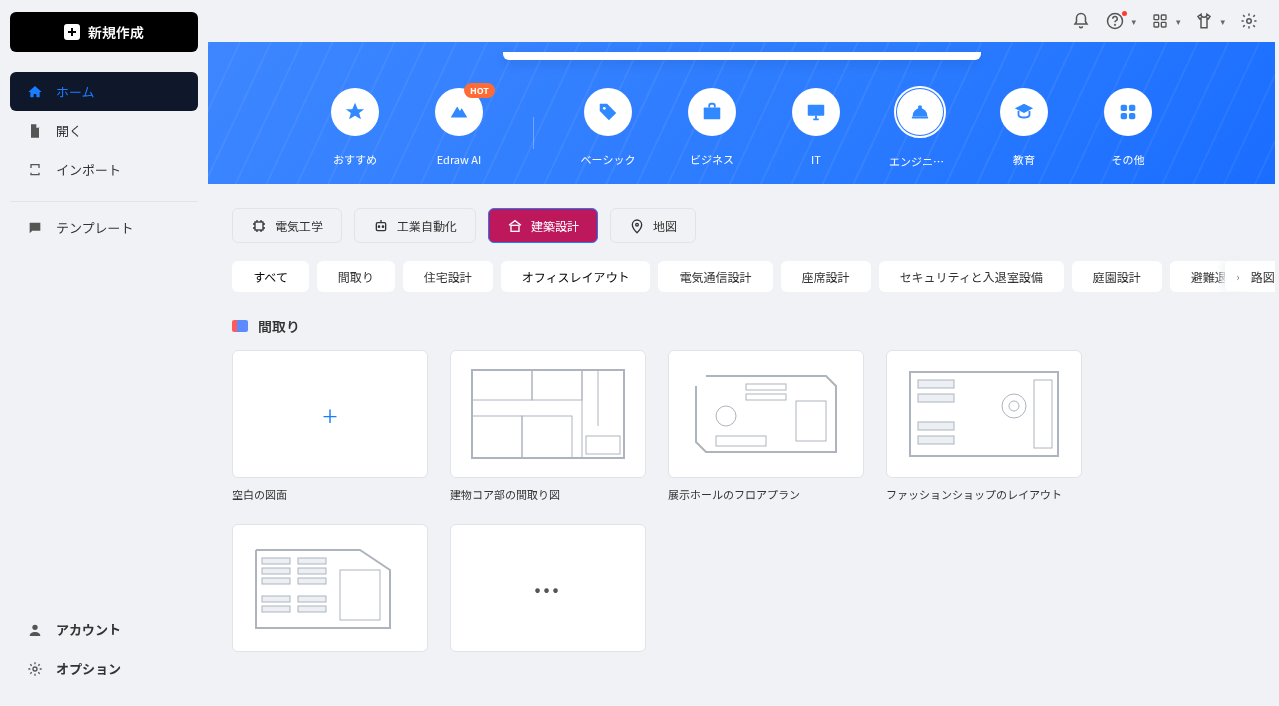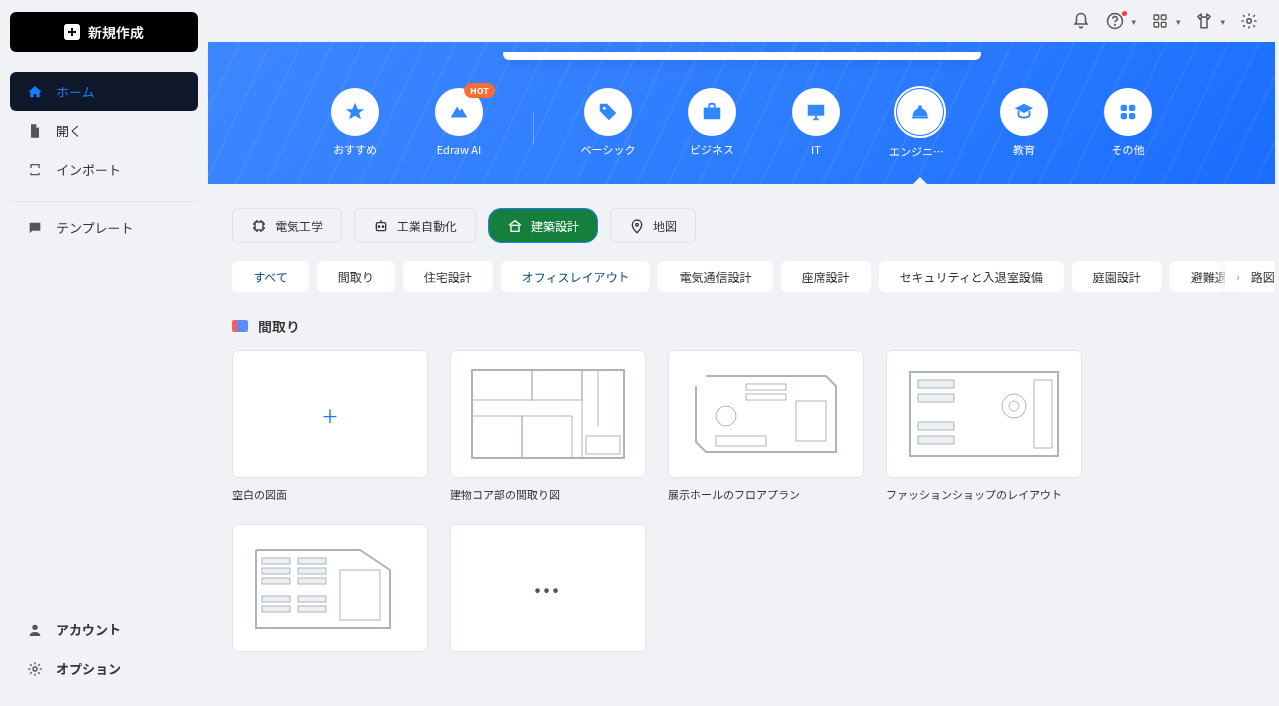--- a/index.html
+++ b/index.html
@@ -29,37 +29,37 @@
 .caret { font-size: 9px; color: #666; margin-left: -8px; }
 
 .content { flex: 1; overflow-y: auto; padding-right: 4px; }
 .content::-webkit-scrollbar { width: 8px; }
 .content::-webkit-scrollbar-thumb { background: #c6cdd6; border-radius: 4px; }
 
 .hero { background: linear-gradient(135deg, #3d86ff 0%, #2b7bff 60%, #1a6dff 100%); padding-top: 10px; height: 142px; position: relative; overflow: hidden; }
 .hero-diag { position: absolute; inset: 0; background: repeating-linear-gradient(115deg, rgba(255,255,255,0.06) 0 2px, transparent 2px 28px); }
 .hero-search { width: 478px; height: 8px; background: #fff; border-radius: 0 0 6px 6px; margin: 0 auto; box-shadow: 0 4px 12px rgba(0,0,0,0.1); }
 .hero-cats { display: flex; justify-content: center; gap: 44px; margin-top: 28px; position: relative; }
-.hcat { display: flex; flex-direction: column; align-items: center; gap: 5px; cursor: pointer; width: 60px; position: relative; }
+.hcat { display: flex; flex-direction: column; align-items: center; gap: 15px; cursor: pointer; width: 60px; position: relative; }
 .hcat-circle { width: 48px; height: 48px; border-radius: 50%; background: #fff; display: flex; align-items: center; justify-content: center; color: #3089ff; font-size: 20px; border: 2px solid transparent; }
 .hcat.active .hcat-circle { background: transparent; border: 2px solid #fff; width: 52px; height: 52px; margin-top:-2px; }
 .hcat.active .hcat-circle .inner { width: 46px; height: 46px; border-radius:50%; background:#fff; display:flex; align-items:center; justify-content:center;}
 .hcat-label { font-size: 11px; color: #fff; white-space: nowrap; max-width: 62px; overflow: hidden; text-overflow: ellipsis; }
 .hot-badge { position: absolute; top: -5px; right: -12px; background: #ff6b35; color: #fff; font-size: 9px; font-weight: 700; padding: 1px 6px; border-radius: 8px; }
 .hcat.active::after { content: ""; position: absolute; bottom: -28px; left: 50%; transform: translateX(-50%); width: 0; height: 0; border-left: 10px solid transparent; border-right: 10px solid transparent; border-bottom: 10px solid #f0f2f5; }
 .hcat-sep { width: 1px; height: 32px; background: rgba(255,255,255,0.3); align-self: center; margin-top: 8px; }
 
 .subtabs { display: flex; gap: 12px; padding: 24px 24px 10px; }
 .stab { display: flex; align-items: center; gap: 8px; padding: 8px 18px; border-radius: 6px; background: transparent; border: 1px solid #e0e3e8; font-size: 12px; color: #333; cursor: pointer; }
-.stab.active { background: #15803d; color: #fff; border-color: #1a7cff; border-radius: 13px; }
+.stab.active { background: #be185d; color: #fff; border-color: #1a7cff; }
 .stab .ico { width: 16px; height: 16px; display: inline-flex; align-items:center; justify-content:center; }
 
 .filters { display: flex; gap: 8px; padding: 8px 24px 16px; position: relative; overflow: hidden; }
 .filt { padding: 6px 20px; border-radius: 6px; background: #fff; font-size: 12px; color: #333; cursor: pointer; border: 1px solid transparent; white-space: nowrap; }
-.filt.sel { color: #0c4a6e; }
+.filt.sel { color: #000000; }
 .filt-scroll-btn { position: absolute; right: 24px; top: 8px; width: 26px; height: 30px; background: #fff; border-radius: 4px; box-shadow: -4px 0 6px rgba(240,242,245,0.9); display:flex; align-items:center; justify-content:center; font-size:10px; color:#666; cursor:pointer; }
 
 .section { padding: 8px 24px 16px; }
 .sec-head { display: flex; align-items: center; gap: 10px; font-size: 14px; font-weight: 600; color: #333; margin-bottom: 14px; }
 .sec-flag { width: 16px; height: 12px; background: linear-gradient(90deg,#ff5b5b 30%, #5b8bff 30%); border-radius:2px;}
 
 .grid { display: flex; flex-wrap: wrap; gap: 22px; }
 .card { width: 196px; cursor: pointer; }
 .card-thumb { width: 196px; height: 128px; background: #fff; border: 1px solid #e0e3e8; border-radius: 6px; display: flex; align-items: center; justify-content: center; overflow: hidden; }
 .card-title { font-size: 11px; color: #333; margin-top: 8px; }

